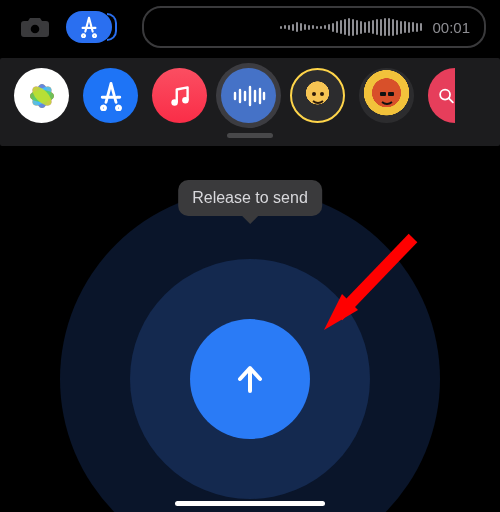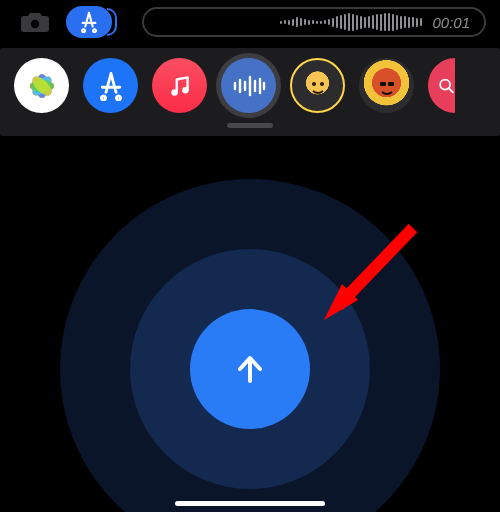--- a/index.html
+++ b/index.html
@@ -28,30 +28,29 @@
     content:"";
     position:absolute;
     right:-5px; top:2px; bottom:2px;
     width:8px;
     border: 2px solid #2a6ff0;
     border-left:none;
     border-radius: 0 20px 20px 0;
   }
   .record-pill {
     flex: 1;
-    height: 30px;
+    height: 42px;
     border: 2px solid #3a3a3c;
     border-radius: 19px;
     display: flex;
     align-items: center;
     justify-content: flex-end;
     padding: 0 14px;
     gap: 10px;
     margin-left: 20px;
-    font-style: italic;
   }
   .waveform {
     display: flex;
     align-items: center;
     gap: 2px;
     height: 22px;
   }
   .waveform span {
     width: 2px;
     background: #8e8e93;
@@ -290,20 +289,23 @@
       </svg>
     </div>
   </div>
   <div class="grabber"></div>
 </div>
 
 <div class="main-area">
   <div class="ring-outer"></div>
   <div class="ring-mid"></div>
 
+  <div class="tooltip">
+    <span>Release to send</span>
+  </div>
 
   <div class="send-btn">
     <svg width="44" height="44" viewBox="0 0 44 44">
       <path d="M22 34 V12 M12 22 L22 11 L32 22" stroke="#fff" stroke-width="4" fill="none" stroke-linecap="round" stroke-linejoin="round"></path>
     </svg>
   </div>
 
   <svg class="annotation-arrow" width="120" height="120" viewBox="0 0 120 120">
     <defs>
       <marker id="ah" markerWidth="12" markerHeight="12" refX="2" refY="6" orient="auto">

